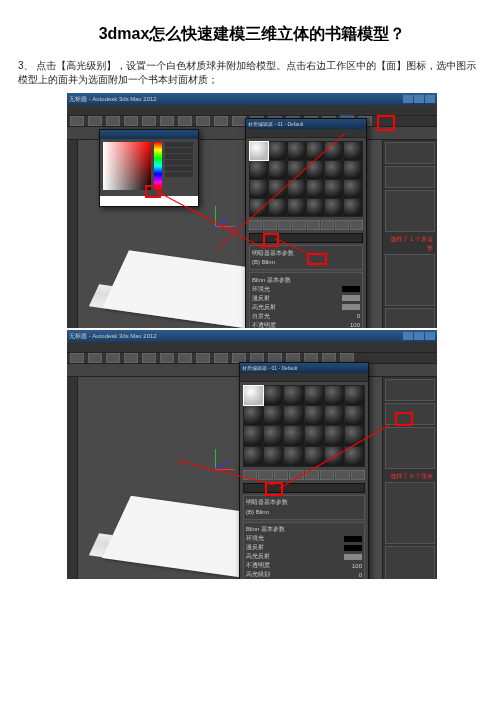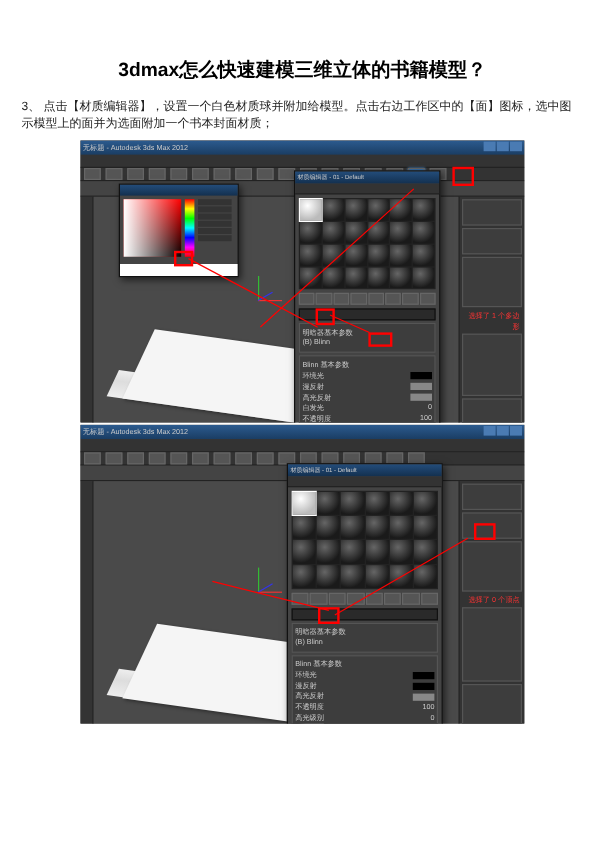--- a/index.html
+++ b/index.html
@@ -7,21 +7,21 @@
     background: #fff;
     font-family: "Microsoft YaHei", Arial, sans-serif;
     width: 504px;
   }
   .page {
     padding: 20px 18px;
   }
   h1 {
     text-align: center;
     font-size: 16px;
-    margin: 28px 0 14px;
+    margin: 4px 0 14px;
     font-weight: bold;
   }
   .step {
     font-size: 10px;
     color: #222;
     margin: 0 0 6px;
     line-height: 1.4;
   }
   .figure {
     width: 370px;
@@ -237,21 +237,21 @@
     pointer-events: none;
   }
 </style>
 </head>
 <body>
 
 <div class="page">
   <h1>3dmax怎么快速建模三维立体的书籍模型？</h1>
   <p class="step">
     <span>3、</span>
-    <span>点击【材质编辑器】，设置一个白色材质球并附加给模型。点击右边工作区中的【面】图标，选中图示模型上的面并为选面附加一个书本封面材质；</span>
+    <span>点击【高光级别】，设置一个白色材质球并附加给模型。点击右边工作区中的【面】图标，选中图示模型上的面并为选面附加一个书本封面材质；</span>
   </p>
 
   <div class="figure fig1">
     <div class="titlebar">
       <span>无标题 - Autodesk 3ds Max 2012</span>
       <span class="winbtns"><span></span><span></span><span></span></span>
     </div>
     <div class="menubar"></div>
     <div class="toolbar">
       <span class="ticon"></span>

